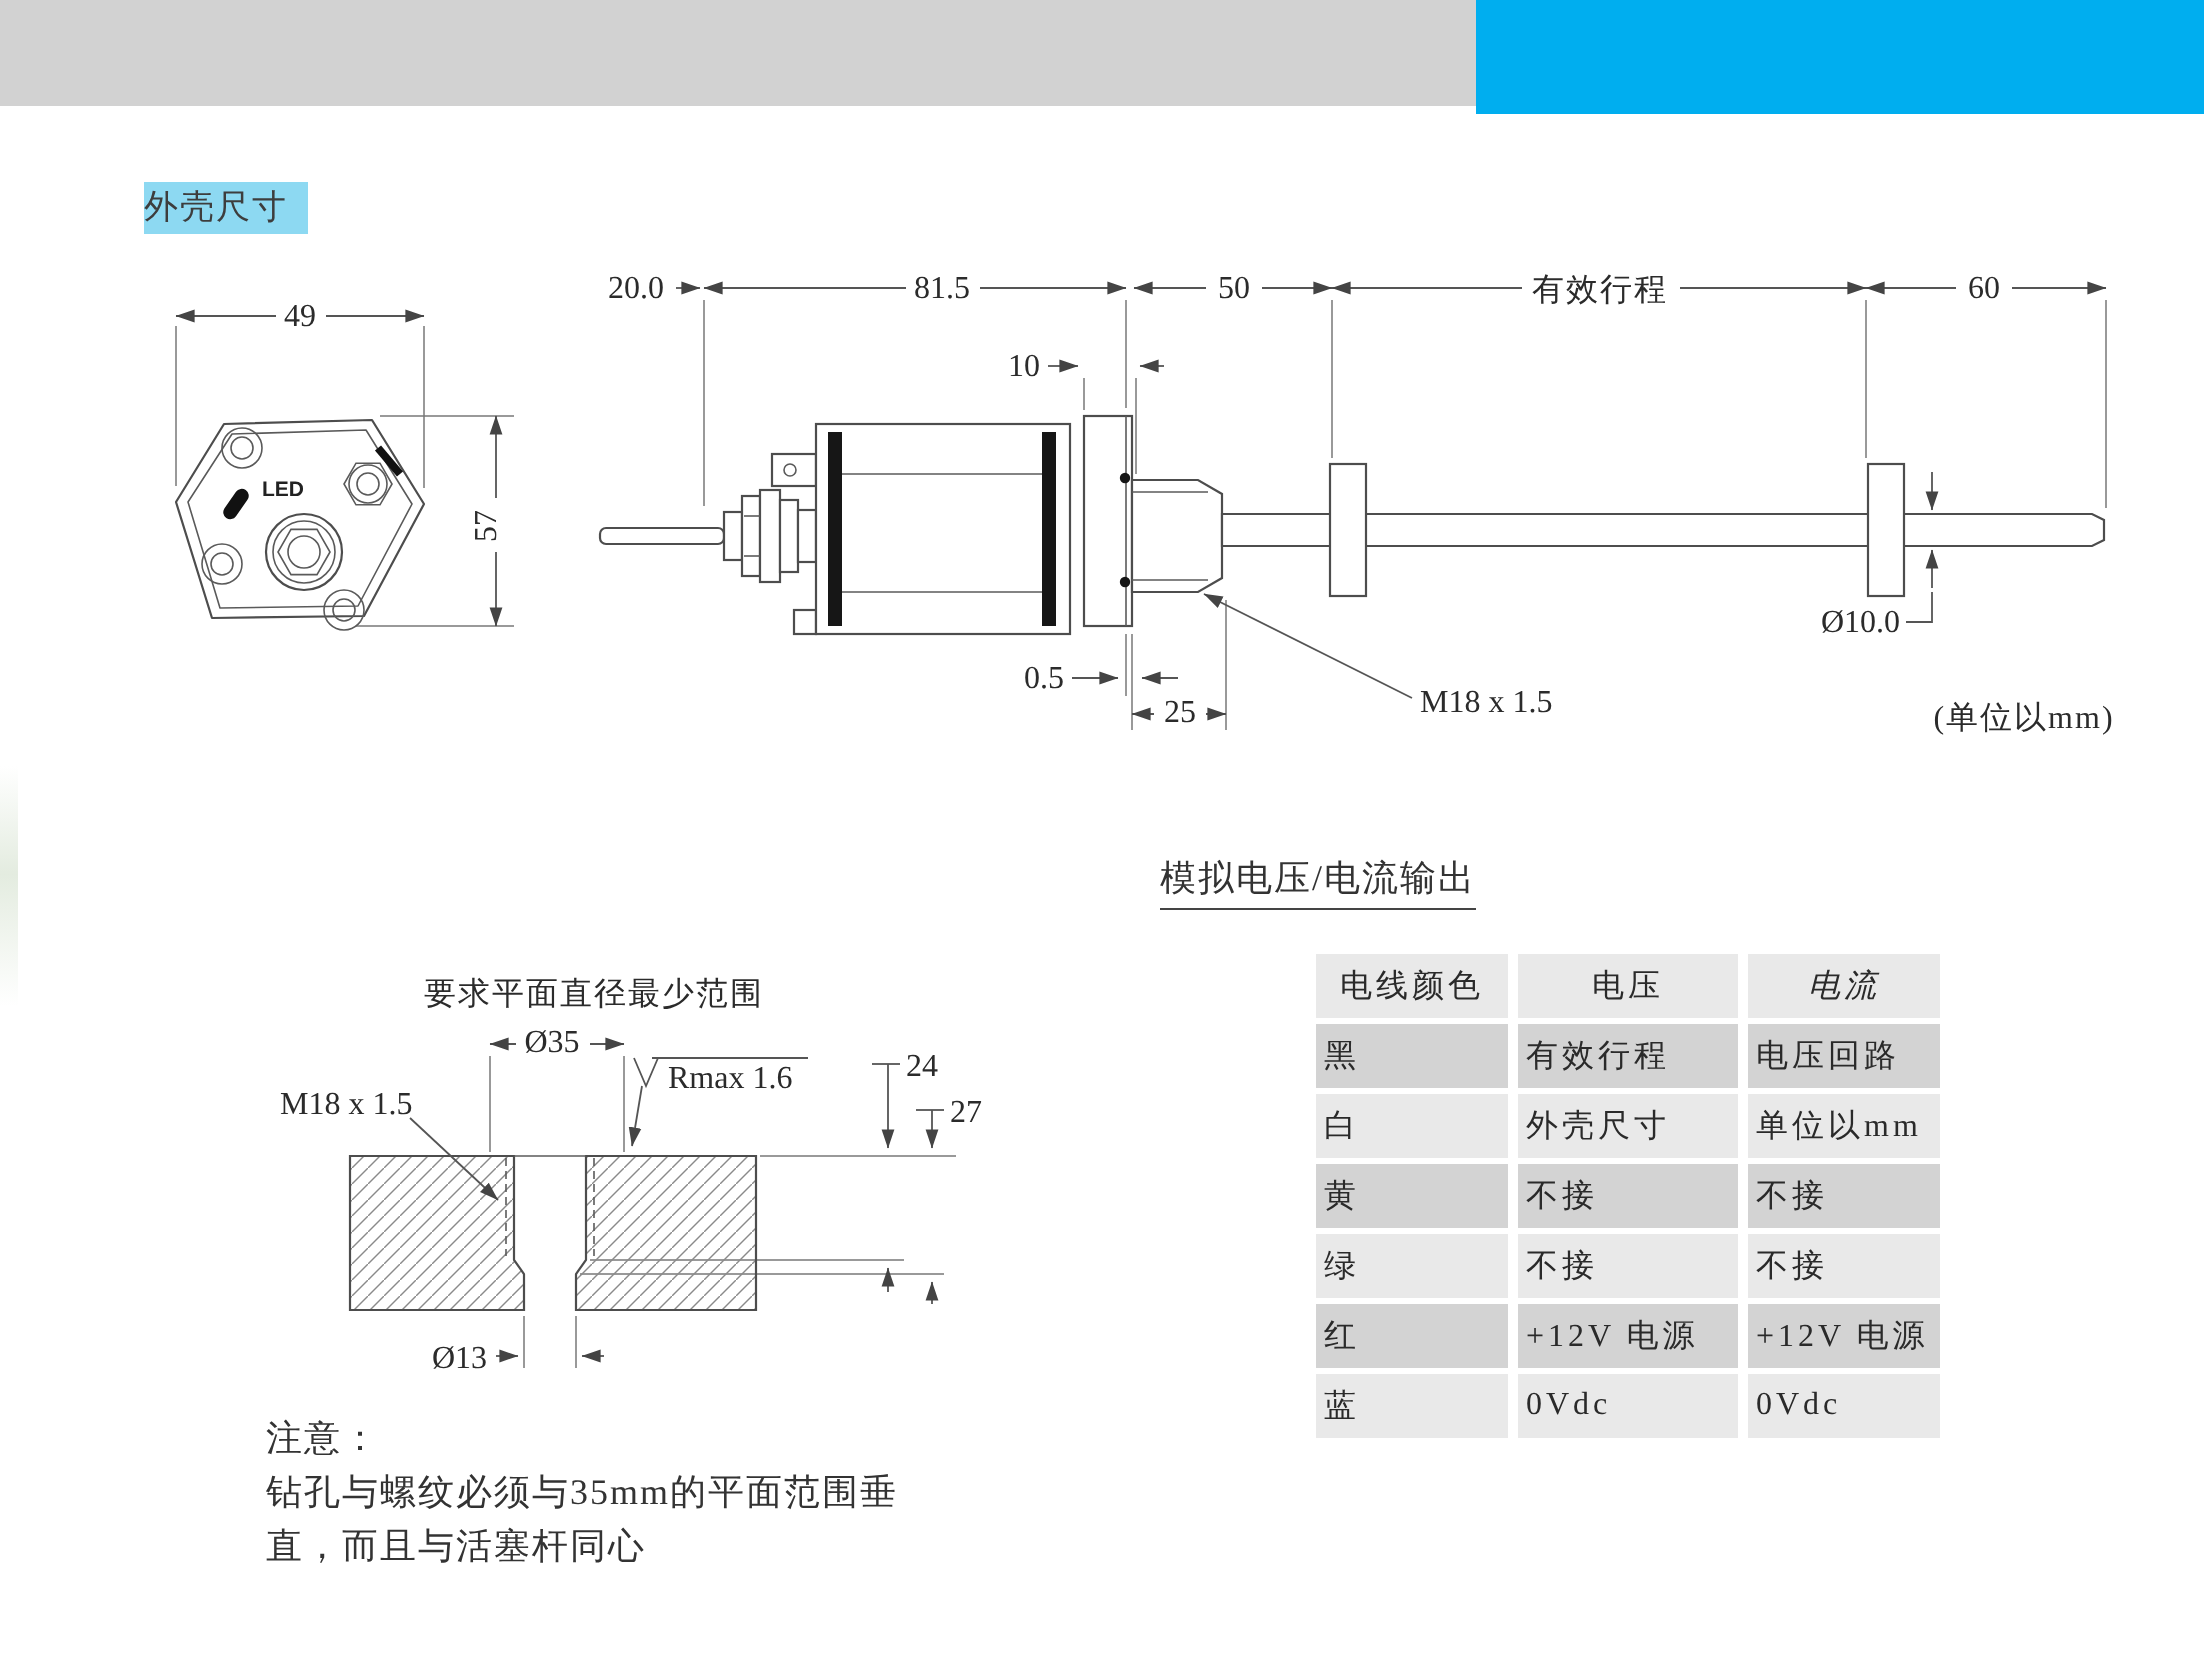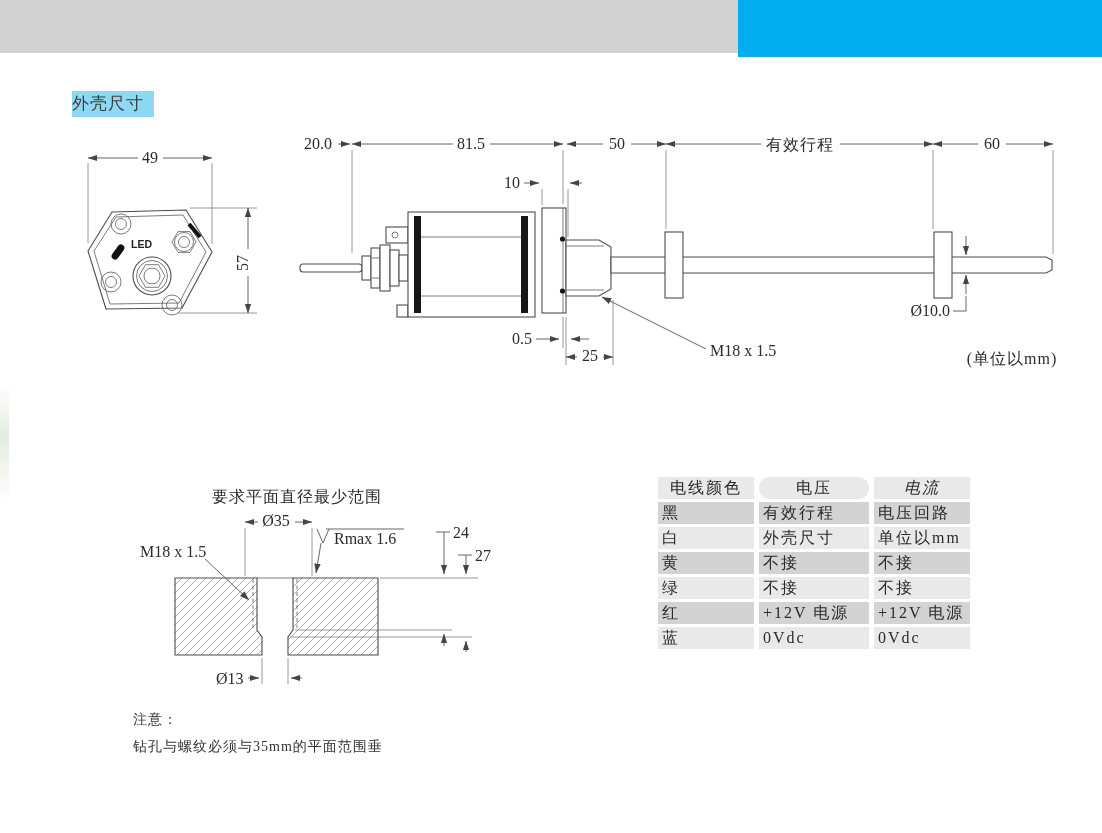--- a/index.html
+++ b/index.html
@@ -6,36 +6,36 @@
   .page{position:relative;width:1102px;height:833px;background:#ffffff;overflow:hidden;
         font-family:"Liberation Serif","DejaVu Serif",serif;color:#2b2b2b;}
   .band-gray{position:absolute;left:0;top:0;width:738px;height:53px;background:#d2d2d2;}
   .band-blue{position:absolute;left:738px;top:0;width:364px;height:57px;background:#00aeef;}
   .scan-smudge{position:absolute;left:0;top:383px;width:9px;height:120px;
         background:linear-gradient(180deg,rgba(255,255,255,0) 0%,rgba(205,220,198,.55) 45%,rgba(255,255,255,0) 100%);}
   .housing-title{position:absolute;left:72px;top:91px;width:82px;height:26px;background:#8dd9f2;
         color:#3d3d3d;font-size:17px;line-height:26px;text-align:left;letter-spacing:1px;}
   .sub-heading{position:absolute;font-size:18px;color:#333;letter-spacing:1px;}
   .sub-heading span{display:inline-block;border-bottom:1.2px solid #444;padding-bottom:3px;}
-  .note-block{position:absolute;left:133px;top:706px;font-size:14px;line-height:27px;color:#333;letter-spacing:1px;}
+  .note-block{position:absolute;left:133px;top:706px;font-size:18px;line-height:27px;color:#333;letter-spacing:1px;}
   svg{position:absolute;}
   svg text{font-family:"Liberation Serif","DejaVu Serif",serif;fill:#2b2b2b;font-size:16px;}
   text.cjk{letter-spacing:1px;}
   text.led-t{font-family:"Liberation Sans","DejaVu Sans",sans-serif;font-size:10.5px;font-weight:bold;fill:#222;}
   .part{fill:#ffffff;stroke:#4d4d4d;stroke-width:1.1;}
   .thin{fill:none;stroke:#5a5a5a;stroke-width:.8;}
   .ext{stroke:#777;stroke-width:.75;fill:none;}
   .dim{stroke:#555;stroke-width:.9;fill:none;}
   .lblbg{fill:#ffffff;stroke:none;}
   .wiring-table{position:absolute;left:653px;top:474px;border-collapse:separate;border-spacing:5px 3px;}
   .wiring-table td,.wiring-table th{font-weight:normal;vertical-align:middle;
-        font-size:16px;color:#2a2a2a;letter-spacing:2px;height:22px;padding:0 4px;
+        font-size:16px;color:#2a2a2a;letter-spacing:2px;height:32px;padding:0 4px;
         font-family:"Liberation Serif","DejaVu Serif",serif;}
   .wiring-table th{width:88px;}
-  .wiring-table th.c2{width:102px;border-radius:11px;}
+  .wiring-table th.c2{width:102px;}
   .wiring-table th.c3{width:88px;font-style:italic;}
   .row-light td,.row-light th{background:#e9e9e9;}
   .row-dark td{background:#d3d3d3;}
 </style>
 </head>
 <body>
 
 <div class="page">
 
   <div class="band-gray"></div>
@@ -208,22 +208,26 @@
     <text x="334" y="544" font-size="15">Rmax 1.6</text>
     <text x="140" y="557" font-size="15">M18 x 1.5</text>
     <text x="453" y="538" font-size="15">24</text>
     <text x="475" y="561" font-size="15">27</text>
     <text x="216" y="684" font-size="15">Ø13</text>
   </svg>
 
   <div class="note-block">
     <div>注意：</div>
     <div>钻孔与螺纹必须与35mm的平面范围垂</div>
+    <div>直，而且与活塞杆同心</div>
   </div>
 
+  <div class="sub-heading" style="left:580px;top:427px">
+    <span>模拟电压/电流输出</span>
+  </div>
 
   <table class="wiring-table">
     <thead>
       <tr class="row-light">
         <th>电线颜色</th>
         <th class="c2">电压</th>
         <th class="c3">电流</th>
       </tr>
     </thead>
     <tbody>

